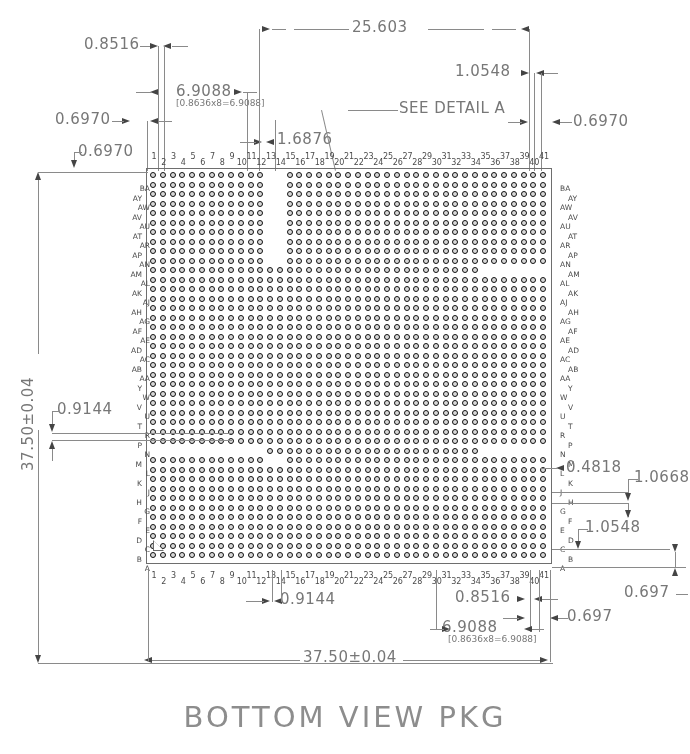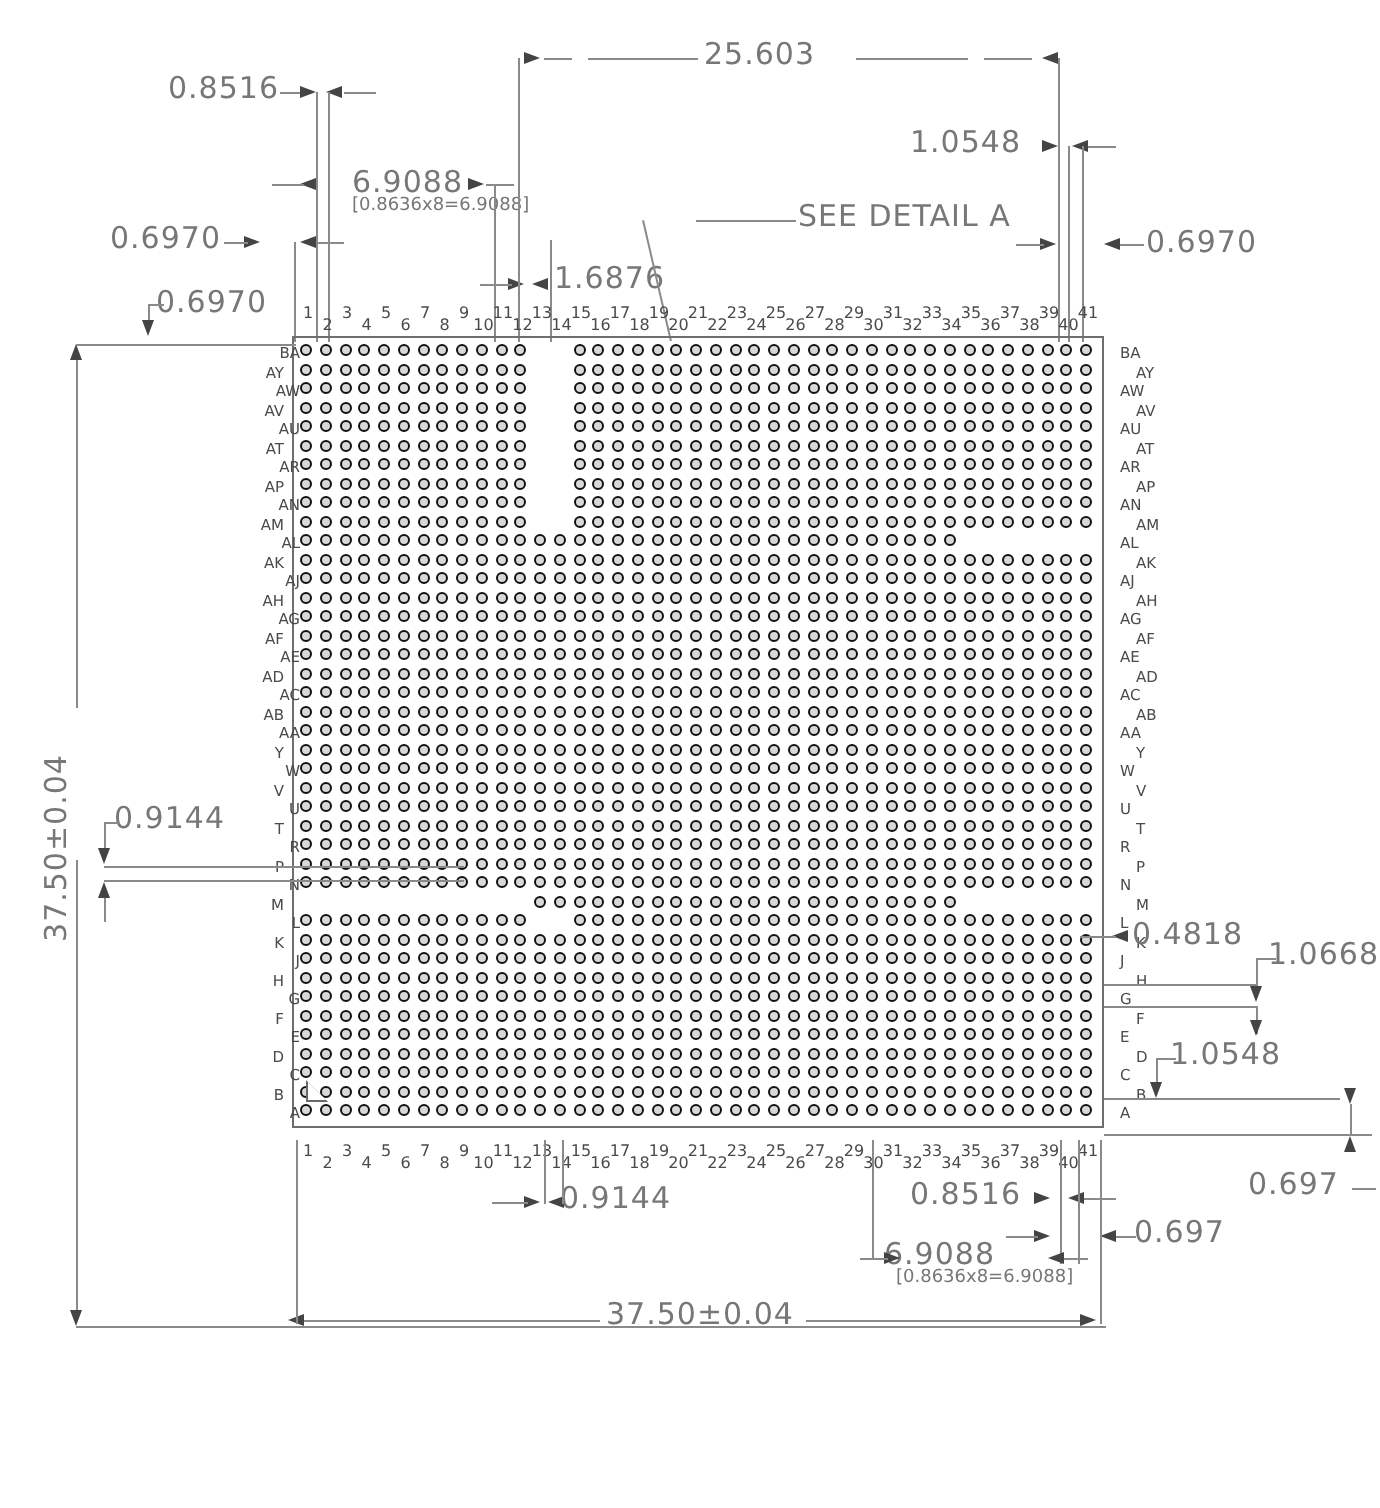--- a/index.html
+++ b/index.html
@@ -31,21 +31,21 @@
 
   
   #pin1{position:absolute;left:153px;top:540px;width:0;height:0;
         border-left:11px solid #6a6a6a;border-top:11px solid transparent;}
   #pin1 i{position:absolute;left:-10px;top:-10px;width:9px;height:9px;background:#fff;
           clip-path:polygon(0 0,0 100%,100% 100%);}
 
   
   .colnums{position:absolute;height:18px;}
   .cn{position:absolute;font-size:8px;color:#4a4a4a;transform:translateX(-50%);}
-  .rowlabs{position:absolute;width:36px;}
+  .rowlabs{position:absolute;width:36px;margin-top:12px;}
   .rl{position:absolute;font-size:7.5px;color:#4a4a4a;white-space:nowrap;}
 
   #title{position:absolute;left:0;top:700px;width:690px;text-align:center;
          font-size:29px;letter-spacing:3px;color:#8d8d8d;}
 </style>
 </head>
 <body>
 
 <div class="stage">
 
@@ -1997,13 +1997,14 @@
   <div class="ln vl" style="left:436px;top:570px;height:60px;"></div>
 
   <div class="dim" style="left:303px;top:648px;">37.50±0.04</div>
   <div class="ln hl" style="left:148px;top:660px;width:152px;"></div>
   <div class="ln hl" style="left:403px;top:660px;width:138px;"></div>
   <div class="arrow l" style="left:144px;top:657px;"></div>
   <div class="arrow r" style="left:540px;top:657px;"></div>
   <div class="ln vl" style="left:148px;top:570px;height:92px;"></div>
   <div class="ln vl" style="left:550px;top:570px;height:92px;"></div>
 
+  <div id="title">BOTTOM VIEW PKG</div>
 </div>
 
 </body></html>

